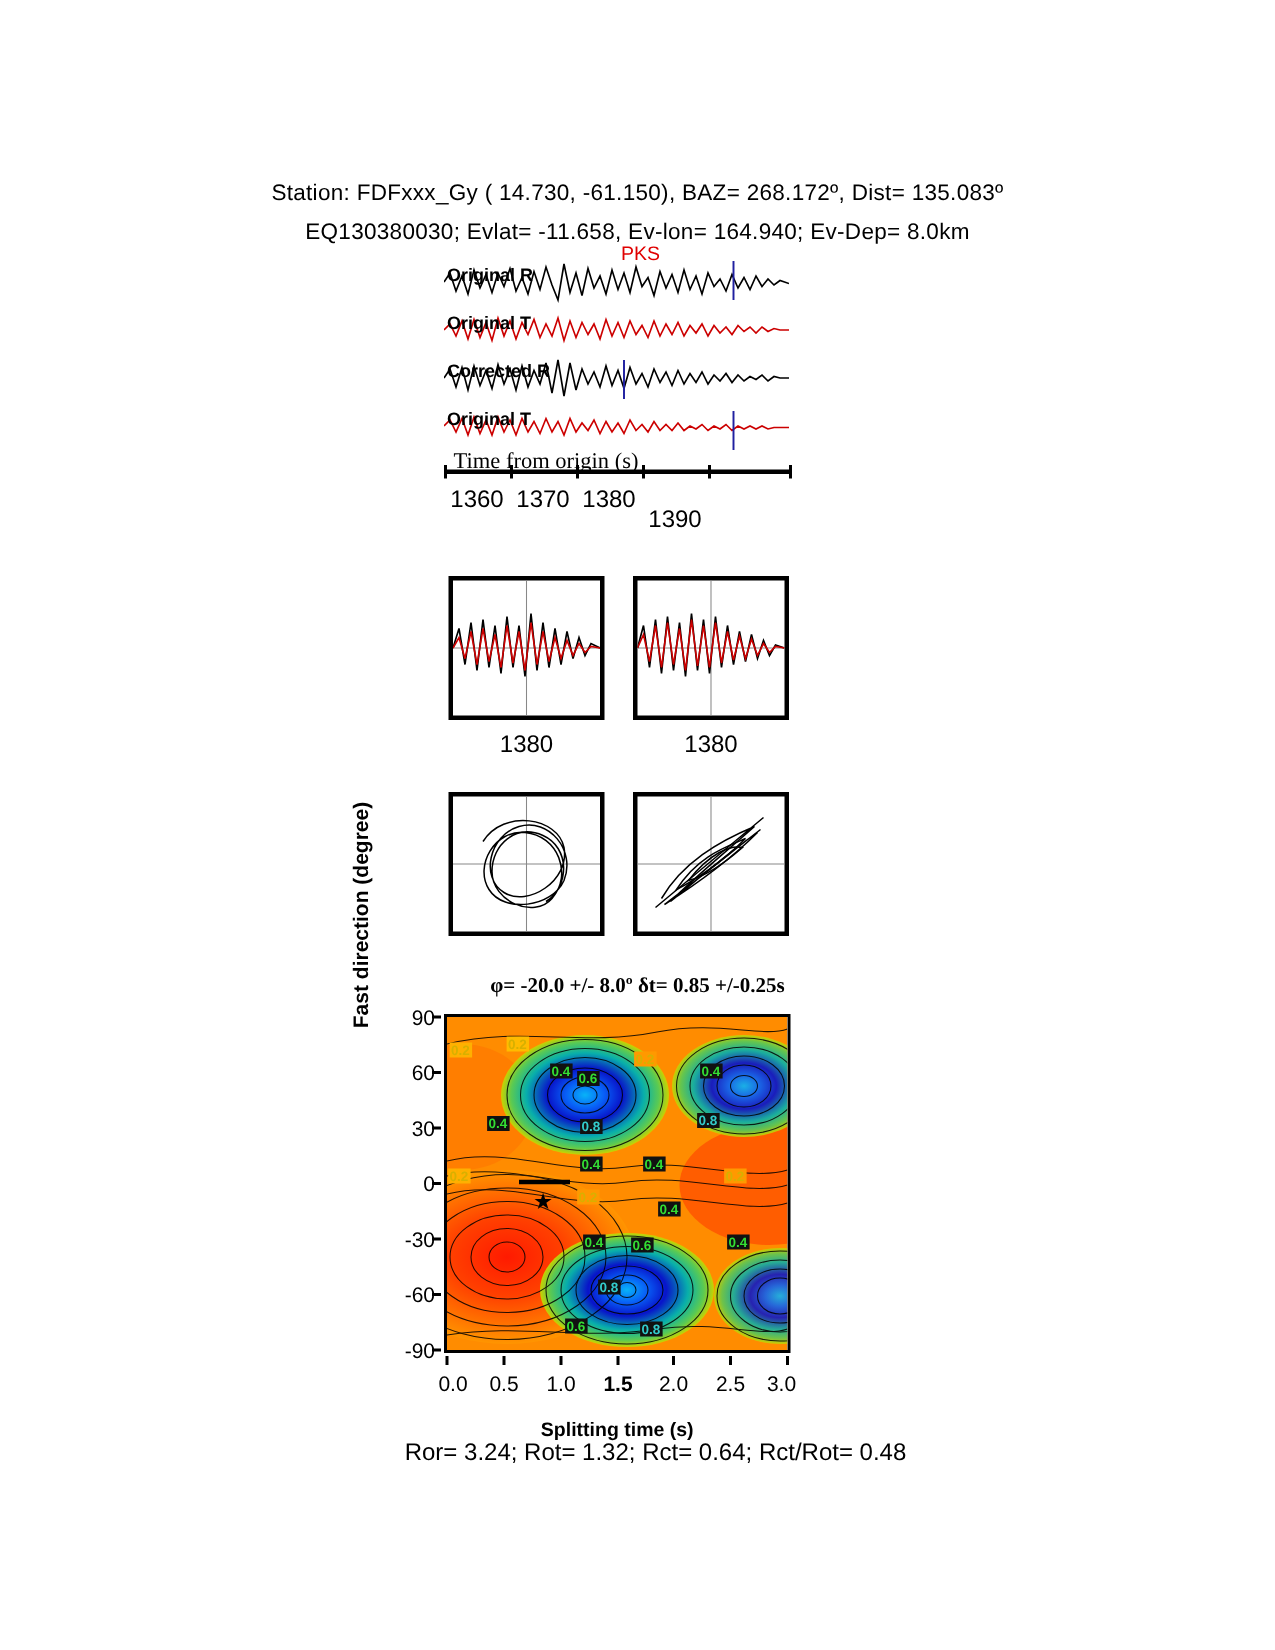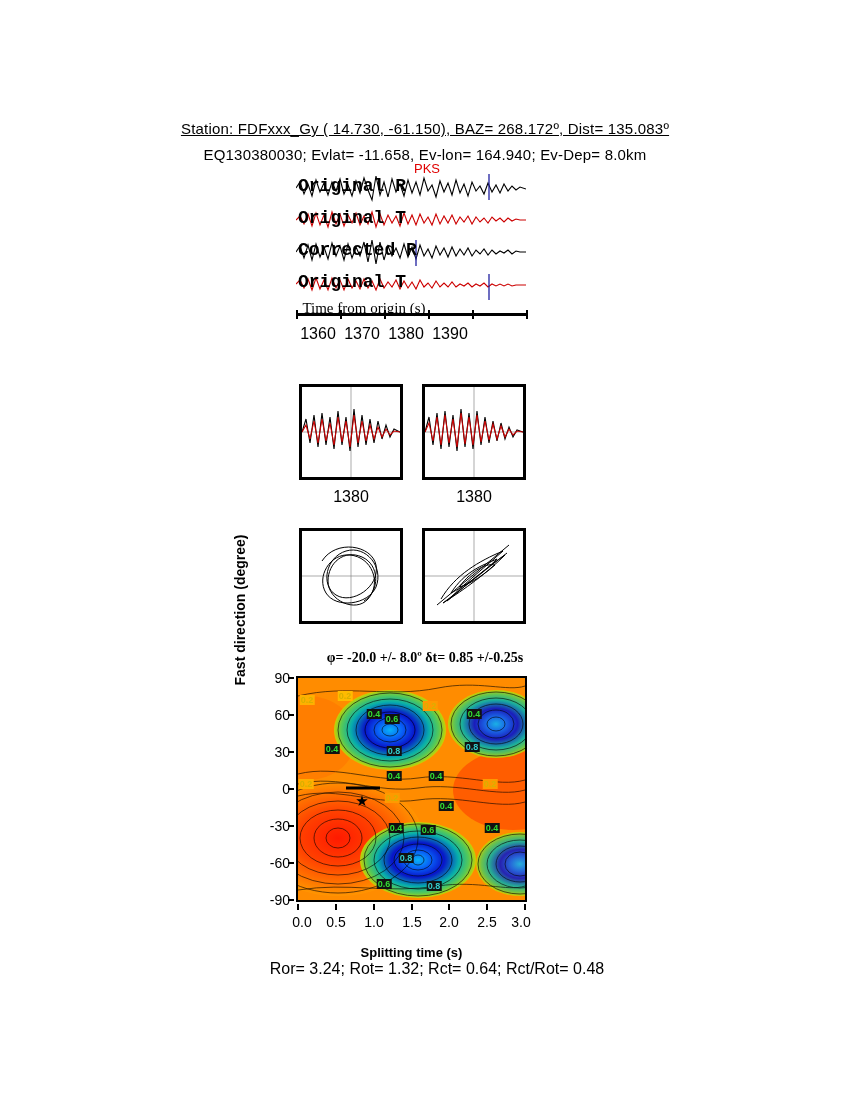--- a/index.html
+++ b/index.html
@@ -1,25 +1,25 @@
 <!DOCTYPE html>
 <html><head>
 <meta charset="utf-8">
 <style>
   html,body{margin:0;padding:0;background:#ffffff;}
   body{width:850px;height:1100px;position:relative;font-family:"Liberation Sans",sans-serif;color:#000;}
   .page{position:absolute;left:0;top:0;width:850px;height:1100px;}
 
   .hdr{position:absolute;width:100%;text-align:center;font-size:15px;letter-spacing:0.2px;}
-  #hdr1{top:120px;text-decoration:underline;}
+  #hdr1{top:120px;}
   #hdr2{top:146px;}
 
   
   .wavepanel{position:absolute;left:296px;top:170px;width:230px;height:140px;}
-  .wavelabel{position:absolute;font-size:18px;font-weight:bold;font-family:Liberation Mono, monospace;white-space:nowrap;}
+  .wavelabel{position:absolute;font-size:12px;font-weight:bold;font-family:Liberation Sans, sans-serif;white-space:nowrap;}
   .pks{position:absolute;font-size:13px;color:#e00000;font-family:"Liberation Sans",sans-serif;}
   .axisline{position:absolute;background:#000;}
   .tickrow{position:absolute;left:296px;top:310px;width:232px;height:14px;}
   .tick{position:absolute;width:2px;height:9px;background:#000;top:0;}
   .timelabel{position:absolute;top:325px;left:296px;width:232px;font-size:16px;}
   .timelabel span{position:absolute;transform:translateX(-50%);}
   .timecap{position:absolute;top:300px;width:100%;text-align:center;font-size:15px;font-family:"Liberation Serif",serif;}
 
   
   .box{position:absolute;border:3px solid #000;background:#fff;box-sizing:border-box;}
@@ -79,21 +79,21 @@
     <div class="tick" style="left:44px;"></div>
     <div class="tick" style="left:88px;"></div>
     <div class="tick" style="left:132px;"></div>
     <div class="tick" style="left:176px;"></div>
     <div class="tick" style="left:230px;"></div>
   </div>
   <div class="timelabel">
     <span style="left:22px;">1360</span>
     <span style="left:66px;">1370</span>
     <span style="left:110px;">1380</span>
-    <span style="left:154px;">1390</span>
+    <span style="left:154px;margin-top:13px;">1390</span>
   </div>
 
   <div class="box" style="left:299px;top:384px;width:104px;height:96px;">
     <svg width="98" height="90" viewBox="0 0 98 90">
       <line x1="0" y1="45" x2="98" y2="45" stroke="#888" stroke-width="0.7"></line>
       <line x1="49" y1="0" x2="49" y2="90" stroke="#888" stroke-width="0.7"></line>
       <polyline fill="none" stroke="#000" stroke-width="1.1" points="0,45 4,32 8,56 12,28 16,60 20,26 24,58 28,30 32,62 36,24 40,58 44,30 48,64 52,22 56,60 60,28 64,58 68,32 72,56 76,34 80,52 84,38 88,50 92,42 98,45"></polyline>
       <polyline fill="none" stroke="#cc0000" stroke-width="1.1" points="0,45 4,38 8,52 12,34 16,56 20,32 24,54 28,36 32,58 36,30 40,55 44,34 48,60 52,28 56,56 60,34 64,54 68,38 72,52 76,40 80,50 84,42 88,48 92,44 98,45"></polyline>
     </svg>
   </div>
@@ -259,21 +259,21 @@
     <div class="xtickmark" style="left:2px;"></div>
     <div class="xtickmark" style="left:40px;"></div>
     <div class="xtickmark" style="left:78px;"></div>
     <div class="xtickmark" style="left:116px;"></div>
     <div class="xtickmark" style="left:153px;"></div>
     <div class="xtickmark" style="left:191px;"></div>
     <div class="xtickmark" style="left:229px;"></div>
     <div class="xtick" style="left:6px;">0.0</div>
     <div class="xtick" style="left:40px;">0.5</div>
     <div class="xtick" style="left:78px;">1.0</div>
-    <div class="xtick" style="left:116px;">1.5</div>
+    <div class="xtick" style="left:116px;font-weight:bold;">1.5</div>
     <div class="xtick" style="left:153px;">2.0</div>
     <div class="xtick" style="left:191px;">2.5</div>
     <div class="xtick" style="left:225px;">3.0</div>
   </div>
 
   <div class="footer">Ror= 3.24; Rot= 1.32; Rct= 0.64; Rct/Rot= 0.48</div>
 
 </div>
 
 </body></html>

